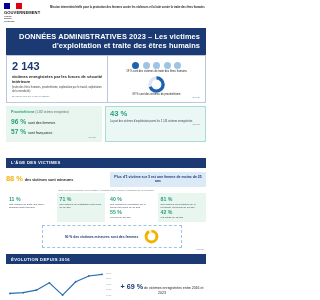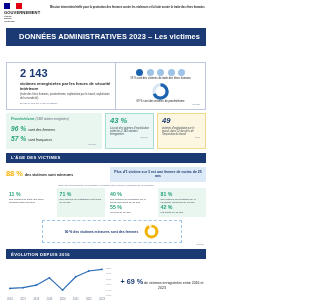--- a/index.html
+++ b/index.html
@@ -35,39 +35,39 @@
 
   
   .band {
     background: #1b3a73; color: #fff;
     margin: 0 6px; padding: 2.5px 5px;
     font-size: 4.2px; font-weight: bold; letter-spacing: .35px;
     text-transform: uppercase;
   }
 
   
-  .blk1 { margin: 16px 6px 0 6px; display: flex; border: .5px solid #bcc8dd; padding-left: 8px; }
+  .blk1 { margin: 0 6px 0 6px; display: flex; border: .5px solid #bcc8dd; }
   .blk1 .left { flex: 0 0 100px; padding: 4px 4px 4px 5px; }
   .blk1 .right { flex: 1; padding: 4px 3px 3px 3px; border-left: .5px solid #bcc8dd; }
   .bignum { font-size: 11px; font-weight: bold; color: #1b3a73; line-height: 12px; }
   .lead { font-size: 4px; font-weight: bold; color: #1b1b1b; line-height: 5px; margin-top: 2px; }
   .fine { font-size: 2.6px; color: #444; line-height: 3.3px; margin-top: 2px; }
   .src { font-size: 2.4px; color: #6b7a90; margin-top: 2px; }
 
   
   .dots { display: flex; gap: 3.5px; justify-content: center; padding: 2px 0 1px 0; }
   .dot { width: 7px; height: 7px; border-radius: 50%; background: #9dc3e6; }
   .dot.on { background: #1b63b0; }
   .cap { font-size: 2.7px; text-align: center; color: #1b1b1b; line-height: 3.4px; }
 
   .donut-wrap { display:flex; justify-content:center; padding: 2px 0 0 0; }
   .capnote { font-size: 2.4px; text-align: right; color: #8a93a3; padding-right: 2px; }
 
   
-  .row2 { display: flex; margin: 3px 6px 4px 6px; gap: 3px; align-items: stretch; font-style: italic; }
+  .row2 { display: flex; margin: 3px 6px 16px 6px; gap: 3px; align-items: stretch; }
   .card-green { background: #e8f6ef; padding: 4px 4px 3px 5px; flex: 0 0 96px; }
   .card-green .tag { font-size: 3.6px; font-weight: bold; color: #27a17a; line-height: 4.5px; }
   .card-green .tag span { color: #5c6470; font-weight: normal; font-size: 2.6px; }
   .pct-line { margin-top: 3px; font-size: 3.6px; color: #1b1b1b; line-height: 6px; }
   .pct-line .p { font-size: 6.6px; font-weight: bold; color: #27a17a; margin-right: 2px; }
   .card-mint { background: #eaf7f4; border: .5px solid #a9ddcf; flex: 1; padding: 3px 3px 2px 4px; }
   .card-mint .p { font-size: 7.6px; font-weight: bold; color: #27a17a; line-height: 8px; }
   .card-mint .t { font-size: 2.6px; color: #3a4654; line-height: 3.3px; margin-top: 1.5px; }
   .card-yellow { background: #fdf6e0; border: .5px solid #efd98a; flex: 1; padding: 3px 3px 2px 4px; }
   .card-yellow .p { font-size: 7.6px; font-weight: bold; color: #1b3a73; line-height: 8px; }
@@ -119,20 +119,21 @@
           <i class="r"></i>
       </div>
       <div class="gov-word">GOUVERNEMENT</div>
       <div class="devise">Liberté<br>Égalité<br>Fraternité</div>
     </div>
     <div class="mission">Mission interministérielle pour la protection des femmes contre les violences et la lutte contre la traite des êtres humains</div>
   </div>
 
   <div class="title-band">
     <div class="l1">DONNÉES ADMINISTRATIVES 2023 –  Les victimes</div>
+    <div class="l2">d'exploitation et traite des êtres humains</div>
   </div>
 
   <div class="blk1">
     <div class="left">
       <div class="bignum">2 143</div>
       <div class="lead">victimes enregistrées par les forces de sécurité intérieure</div>
       <div class="fine">(traite des êtres humains, proxénétisme, exploitation par le travail, exploitation de la mendicité)</div>
       <div class="src">En savoir plus sur le site du SSMSI</div>
     </div>
     <div class="right">
@@ -169,25 +170,20 @@
       </div>
       <div class="capnote">SSMSI</div>
     </div>
 
     <div class="card-mint">
       <div class="p">43 %</div>
       <div class="t">La part des victimes d'exploitation parmi les 2 143 victimes enregistrées</div>
       <div class="capnote">SSMSI</div>
     </div>
 
-    <div class="card-yellow">
-      <div class="p">49</div>
-      <div class="t">victimes d'exploitation par le travail, dans 12 dossiers de l'Inspection du travail</div>
-      <div class="capnote">DGT</div>
-    </div>
   </div>
 
   <div class="band" style="margin-top:4px">L'âge des victimes</div>
 
   <div class="age-hi">
     <div class="l">
       <span class="p">88 %</span><span>des victimes sont mineures</span>
     </div>
     <div class="r">Plus d'1 victime sur 3 est une femme de moins de 25 ans</div>
   </div>

